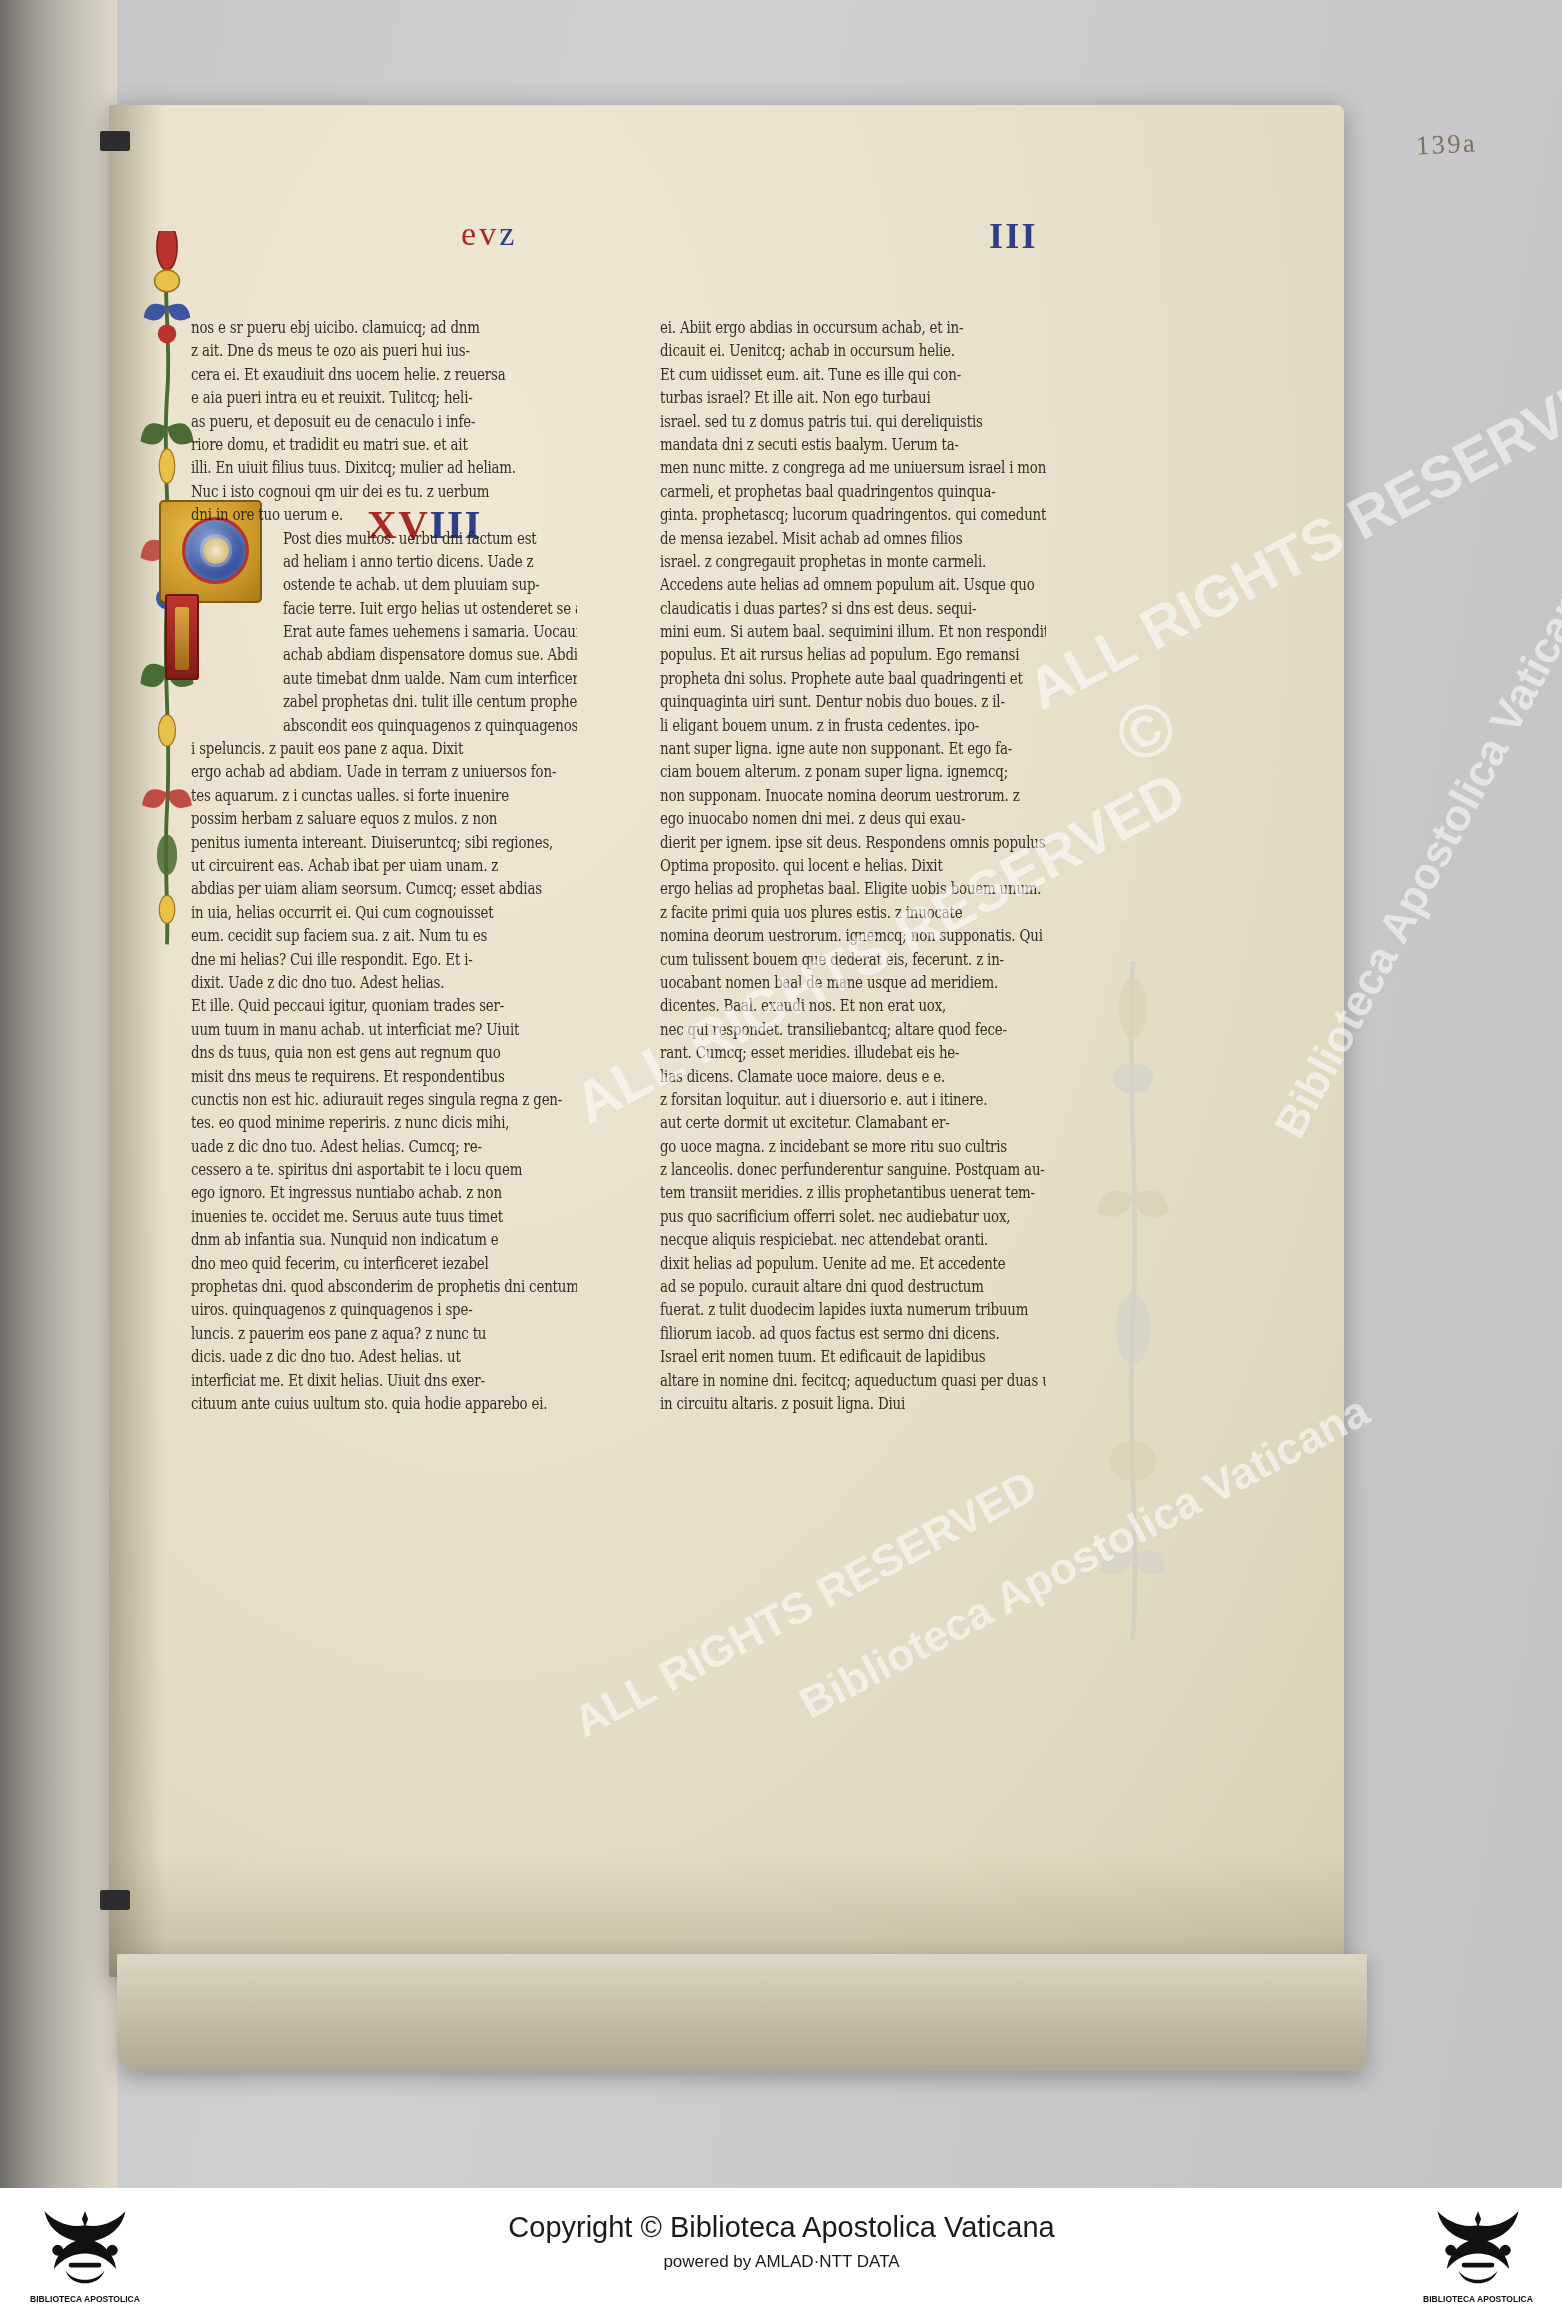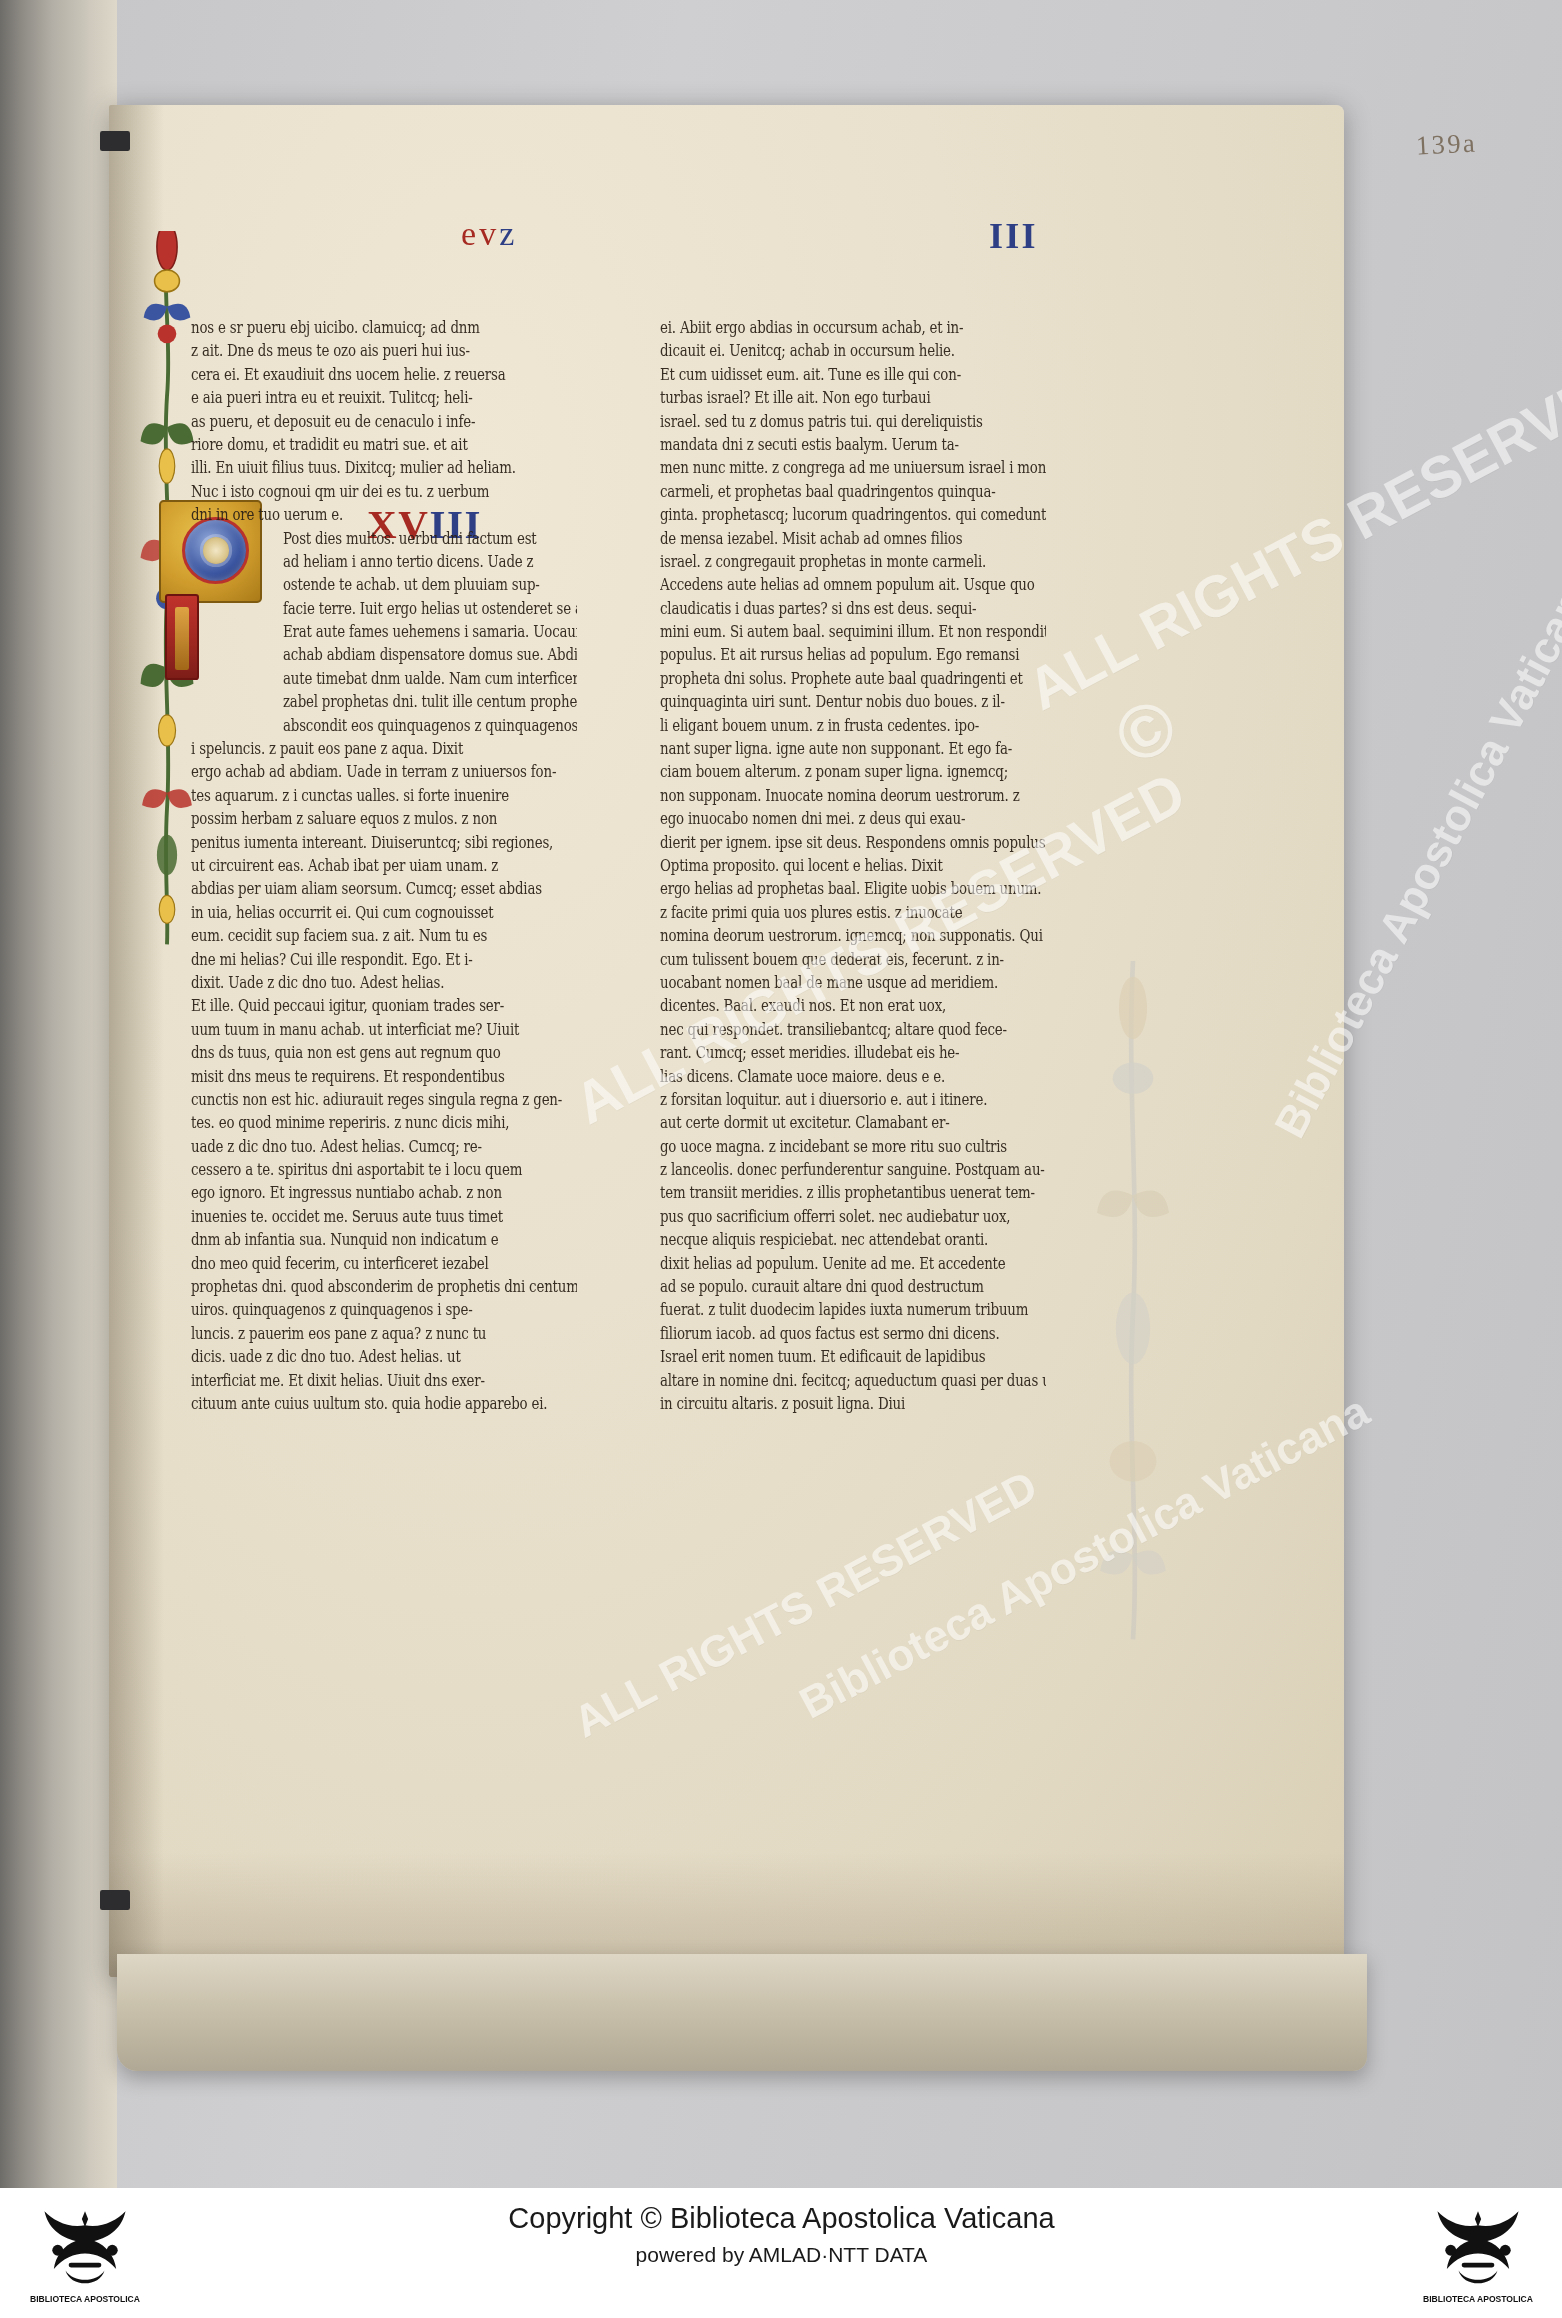--- a/index.html
+++ b/index.html
@@ -262,23 +262,23 @@
     width: 1563px; height: 131px;
     background: #ffffff;
   }
   .footer-text {
     position: absolute;
     left: 0; top: 0; width: 100%;
     text-align: center;
     font-family: "Liberation Sans", sans-serif;
     color: #1a1a1a;
   }
-  .footer-line1 { margin-top: 14px; font-size: 29px; }
+  .footer-line1 { margin-top: 23px; font-size: 29px; }
   .footer-line2 { margin-top: 6.3px; font-size: 23.4px; }
-  .footer-line3 { margin-top: 7.8px; font-size: 21px; }
+  .footer-line3 { margin-top: 7.8px; font-size: 17px; }
   .crest {
     position: absolute;
     top: 17px;
     width: 148px; height: 117px;
   }
   .crest-left { left: 11px; }
   .crest-right { right: 11px; }
   .crest svg { display:block; }
 </style>
 </head>

